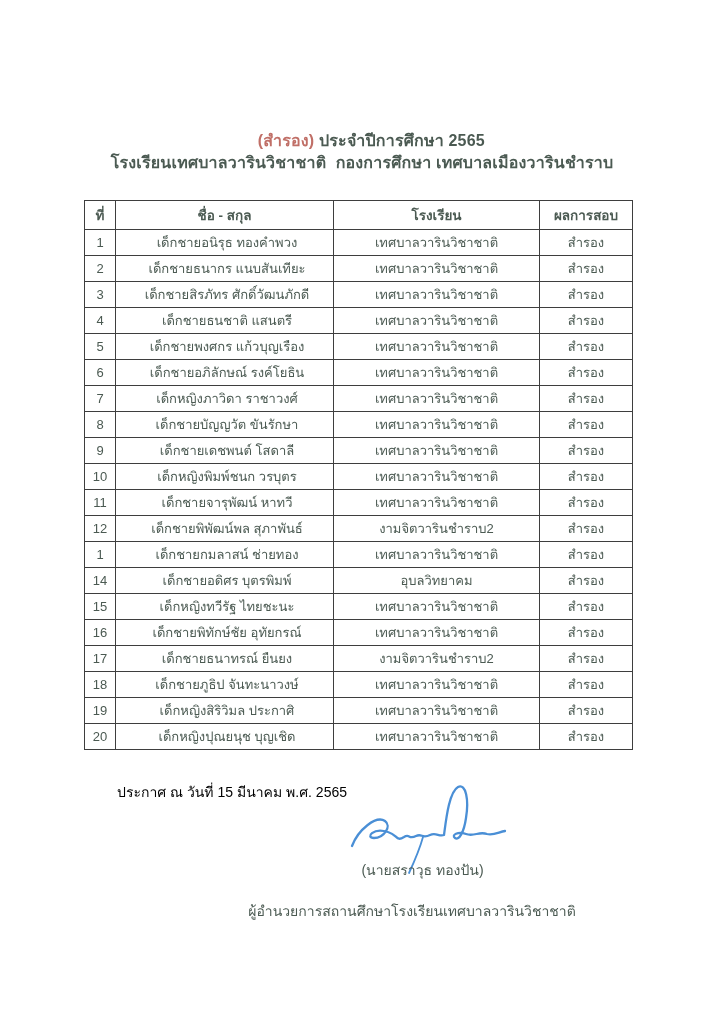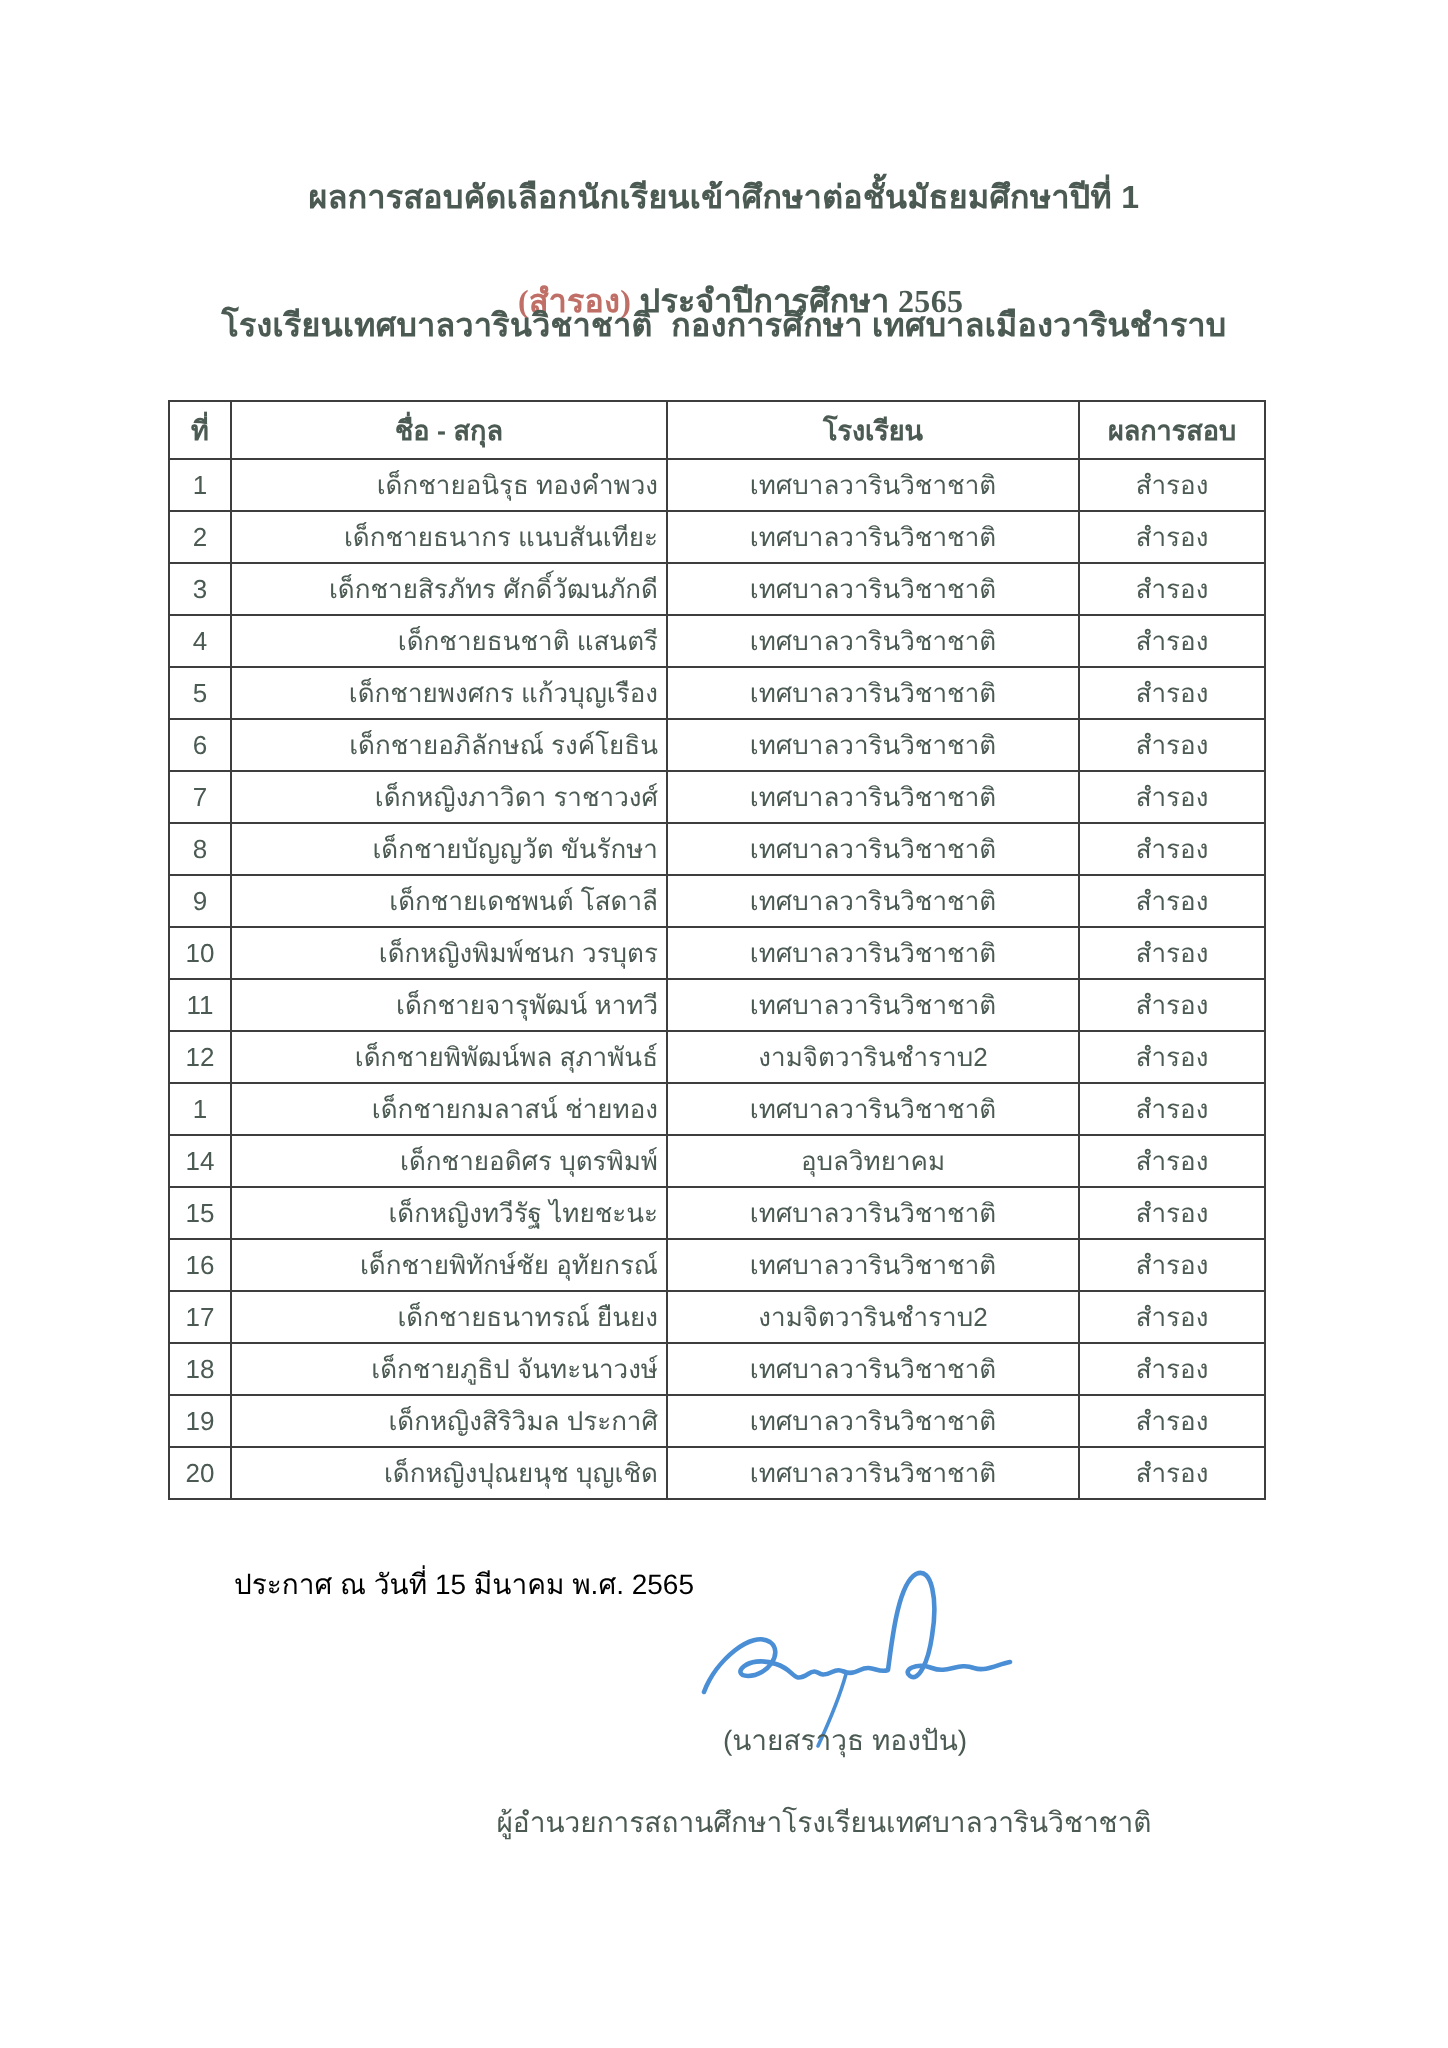--- a/index.html
+++ b/index.html
@@ -20,21 +20,21 @@
     left: 0;
     width: 724px;
     text-align: center;
     font-weight: 700;
     font-size: 16px;
     color: #4b5a52;
     letter-spacing: 0.2px;
     white-space: pre;
   }
   .t1 { top: 86px; }
-  .t2 { top: 120px; font-family: Liberation Serif, serif; }
+  .t2 { top: 110px; }
   .t3 { top: 150px; }
   .t2 .highlight { color: #c06f67; }
   table.results {
     position: absolute;
     left: 84px;
     top: 200px;
     width: 548px;
     border-collapse: collapse;
     table-layout: fixed;
     font-size: 13px;
@@ -48,21 +48,21 @@
     overflow: hidden;
     white-space: nowrap;
   }
   table.results thead th {
     height: 29px;
     font-weight: 700;
     font-size: 13.5px;
   }
   table.results tbody td { height: 26px; font-weight: 400; }
   table.results td.c-name {
-    text-align: right;
+    text-align: center;
     padding-left: 9px;
     margin-top: 13px;
   }
   .announce {
     position: absolute;
     left: 117px;
     top: 781px;
     font-size: 14px;
     color: #000000;
     white-space: pre;
@@ -94,21 +94,20 @@
     color: #4b5a52;
     white-space: pre;
     margin-top: 12px;
   }
 </style>
 </head>
 <body>
 
 <div class="page">
 
-  <div class="title-line t1">ผลการสอบคัดเลือกนักเรียนเข้าศึกษาต่อชั้นมัธยมศึกษาปีที่ 1</div>
 
   <div class="title-line t2">
     <span class="highlight">(สำรอง)</span><span> ประจำปีการศึกษา 2565</span>
   </div>
 
   <div class="title-line t3">โรงเรียนเทศบาลวารินวิชาชาติ  กองการศึกษา เทศบาลเมืองวารินชำราบ</div>
 
   <table class="results">
     <colgroup>
       <col style="width:31px">

